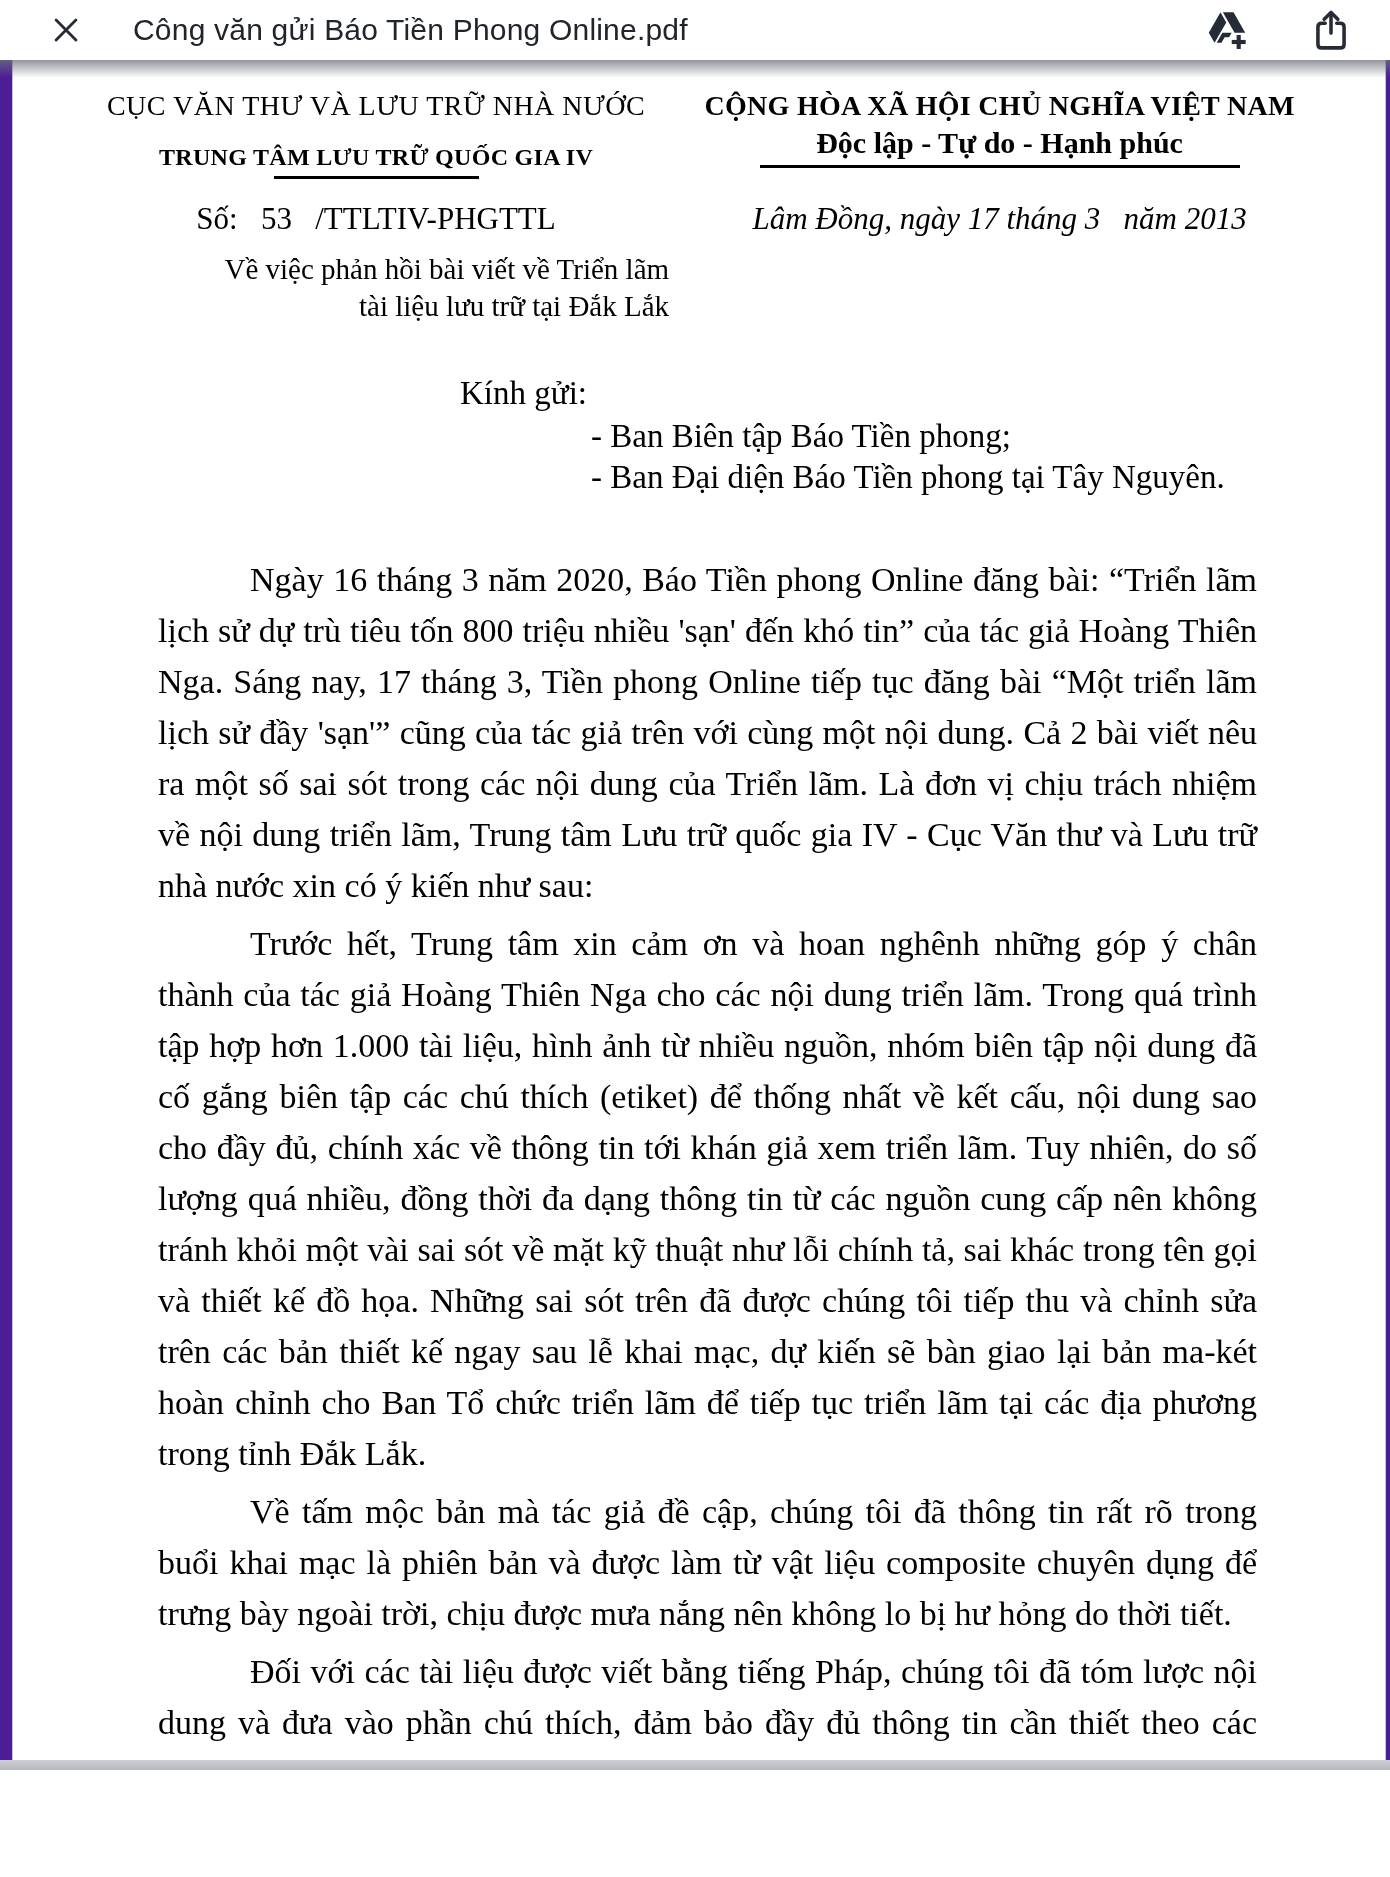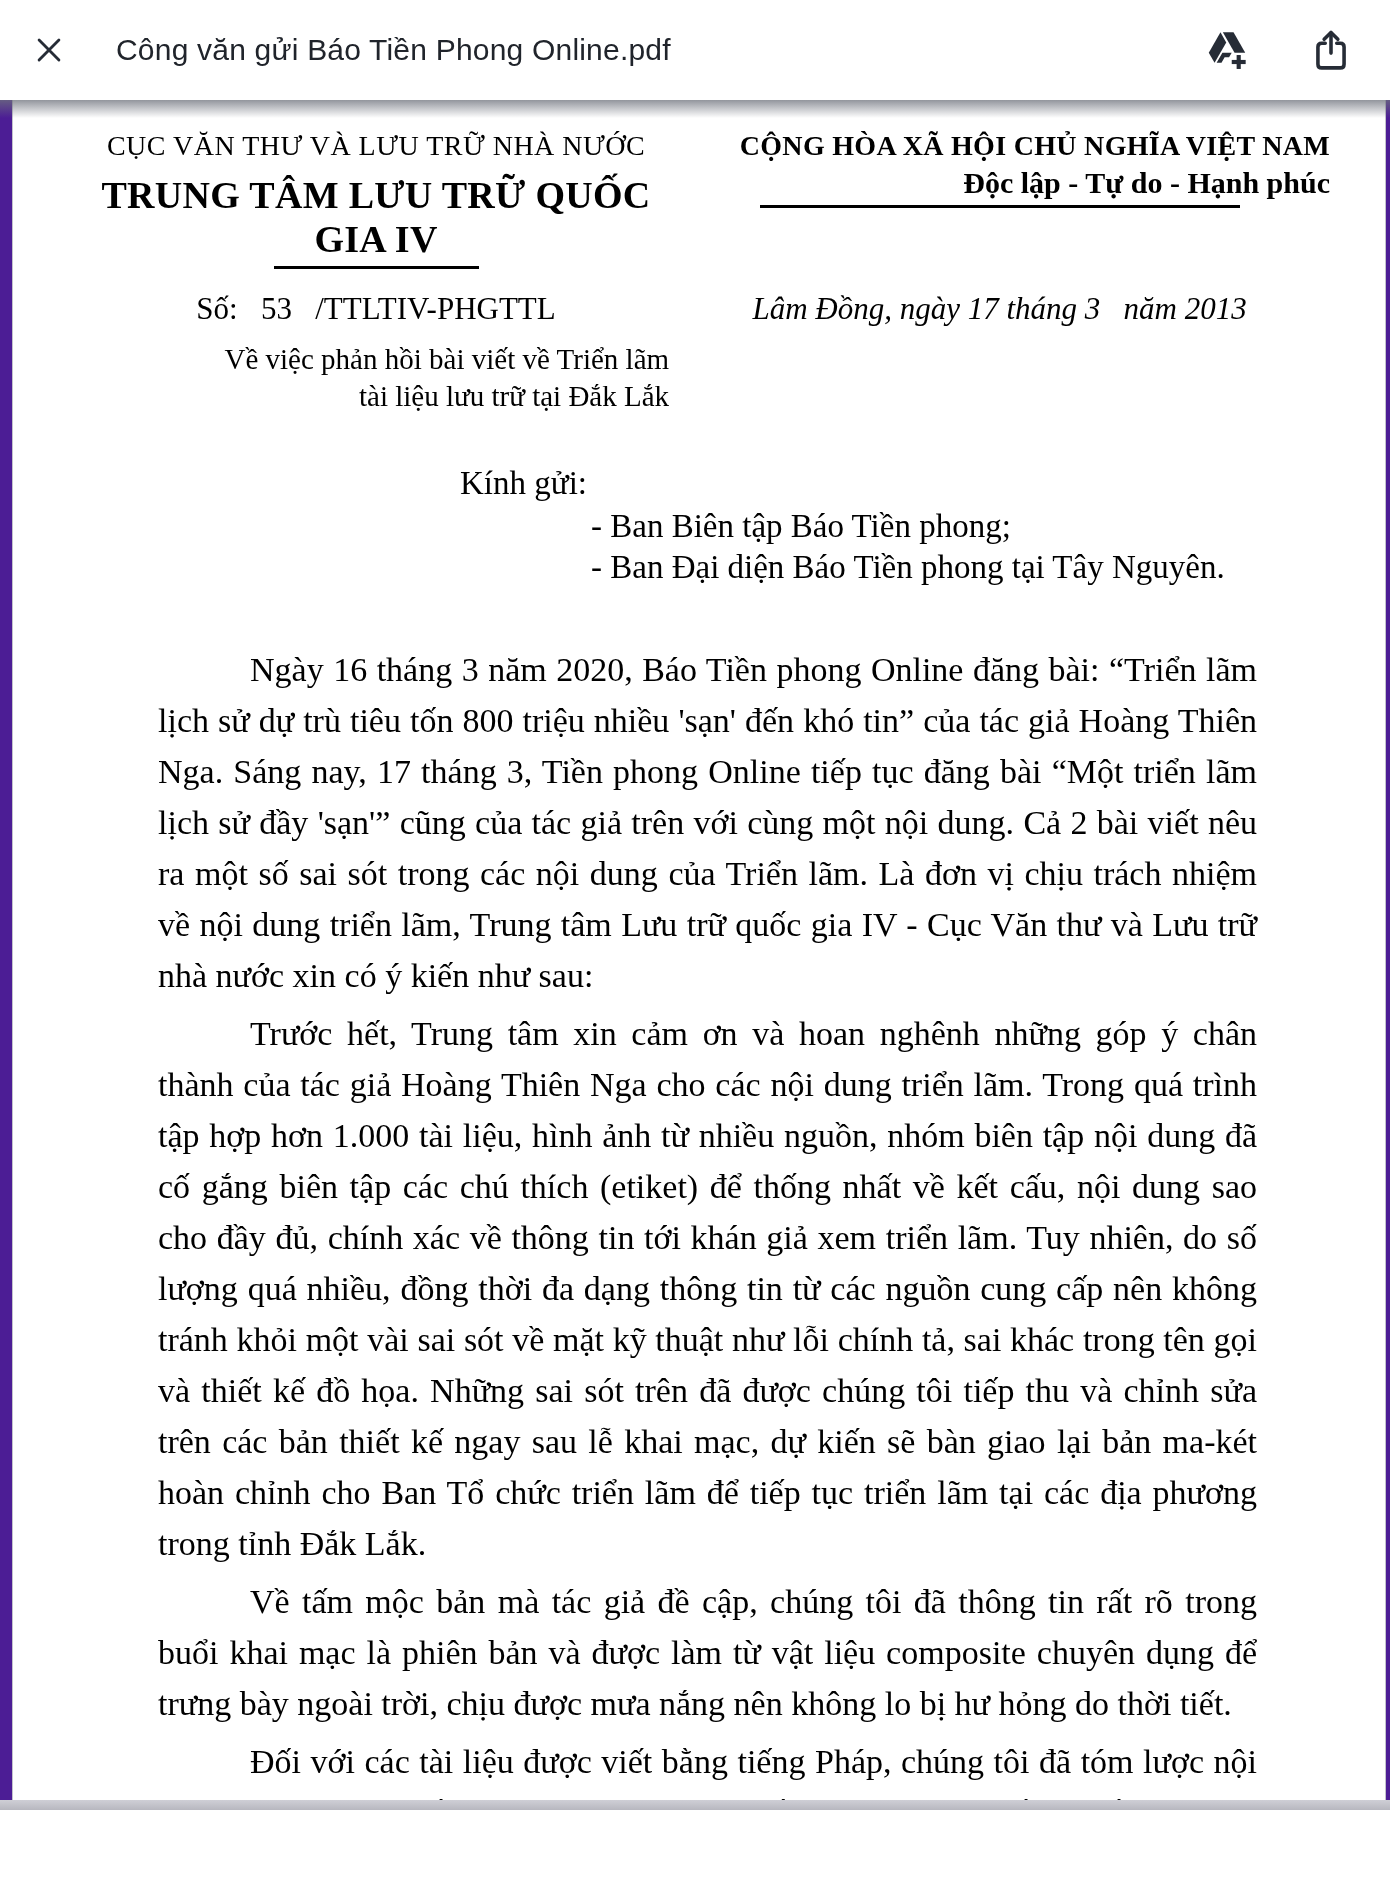--- a/index.html
+++ b/index.html
@@ -1,23 +1,23 @@
 <!DOCTYPE html>
 <html><head>
 <meta charset="utf-8">
 <style>
   * { margin: 0; padding: 0; box-sizing: border-box; }
   html, body { width: 1390px; height: 1877px; overflow: hidden; background: #ffffff; }
   body { font-family: "Liberation Sans", "DejaVu Sans", sans-serif; }
 
   
   .toolbar {
-    height: 100px; background: #ffffff;
+    height: 60px; background: #ffffff;
     display: flex; align-items: center;
-    padding: 0 34px 0 26px;
+    padding: 0 34px 0 43px;
     position: relative; z-index: 5;
   }
   .tb-btn {
     background: none; border: none; cursor: pointer;
     display: flex; align-items: center; justify-content: center;
     padding: 6px;
   }
   .tb-title {
     font-size: 30px; color: #20242b; margin-left: 44px;
     letter-spacing: 0.2px; white-space: nowrap; overflow: hidden;
@@ -48,23 +48,23 @@
     position: absolute; bottom: 0; left: 0; right: 0; height: 10px;
     background: linear-gradient(to bottom, #cfcfd6, #b7b7bf);
     z-index: 3;
   }
 
   
   .doc-header {
     display: flex; margin-top: 30px; padding: 0 55px 0 70px;
   }
   .hdr-left { width: 47%; text-align: center; }
-  .hdr-right { flex: 1; text-align: right; }
+  .hdr-right { flex: 1; text-align: center; }
   .org-line1 { font-size: 28px; letter-spacing: 0.5px; }
-  .org-line2 { font-size: 38px; font-weight: bold; margin-top: 11px; letter-spacing: 0.3px; }
+  .org-line2 { font-size: 24px; font-weight: bold; margin-top: 22px; letter-spacing: 0.3px; }
   .rep-line1 { font-size: 28px; font-weight: bold; letter-spacing: 0.3px; }
   .rep-line2 { font-size: 30px; font-weight: bold; margin-top: 4px; }
   .u-short { width: 205px; border-bottom: 3px solid #000; margin: 5px auto 0; }
   .u-long  { width: 480px; border-bottom: 3px solid #000; margin: 5px auto 0; }
 
   
   .meta-row { display: flex; margin-top: 22px; padding: 0 55px 0 70px; }
   .meta-left { width: 47%; text-align: center; }
   .meta-right { flex: 1; text-align: center; }
   .ref-number { font-size: 31px; white-space: pre; }

